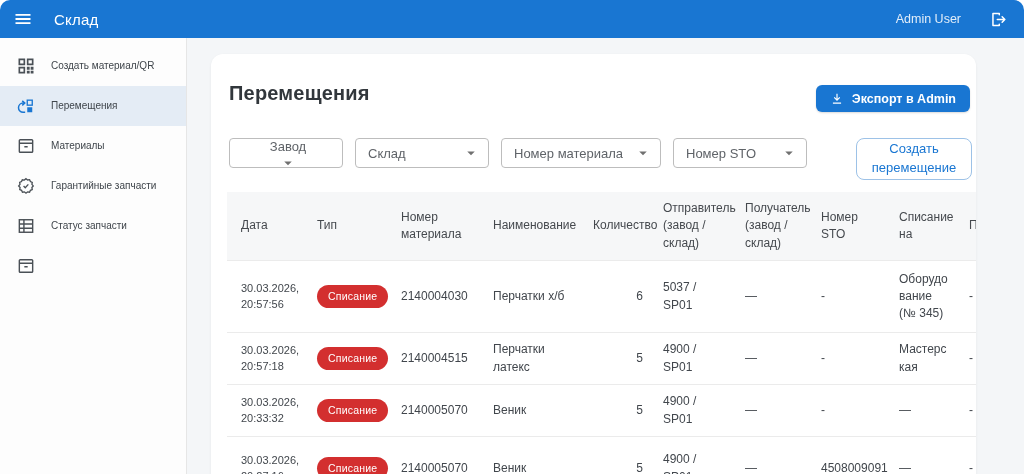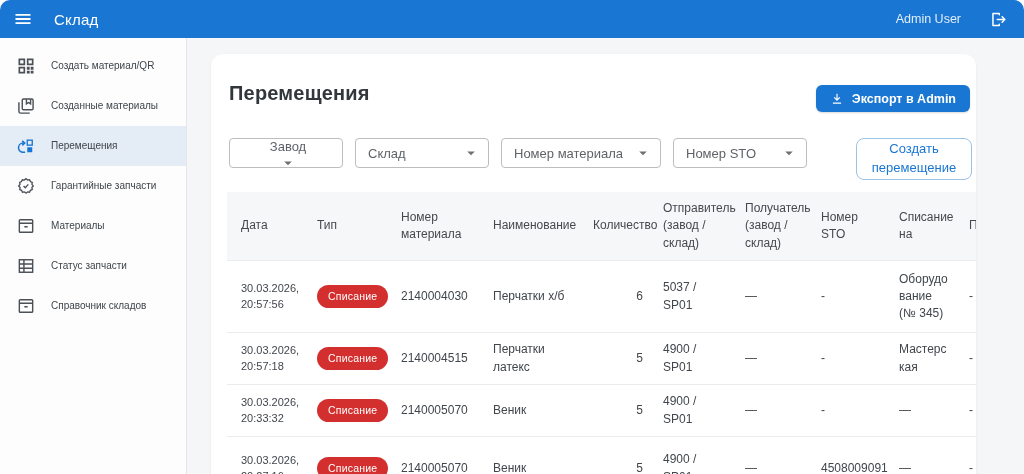--- a/index.html
+++ b/index.html
@@ -117,76 +117,65 @@
 <div class="layout">
   <div class="sidebar" id="sidebar-list">
       <div class="side-item">
         <span class="side-icon">
           <svg viewBox="0 0 24 24" fill="currentColor">
             <path d="M3 3h8v8H3zm2 2v4h4V5zM13 3h8v8h-8zm2 2v4h4V5zM3 13h8v8H3zm2 2v4h4v-4zM13 13h3.4v3.4H13zm4.6 0H21v3.4h-3.4zM13 17.6h3.4V21H13zm4.6 0H21V21h-3.4z"></path>
           </svg>
         </span>
         <span>Создать материал/QR</span>
       </div>
-      <div class="side-item">
-        <span class="side-icon">
-          <svg viewBox="0 0 24 24" fill="none" stroke="currentColor" stroke-width="1.7">
-            <rect x="7.5" y="3.5" width="13" height="13" rx="1.5"></rect>
-            <path d="M3.5 7.5v11a2 2 0 0 0 2 2h11"></path>
-            <path d="M12.5 3.8v5.7l2.5-1.7 2.5 1.7V3.8"></path>
-          </svg>
-        </span>
-        <span>Созданные материалы</span>
-      </div>
       <div class="side-item selected">
         <span class="side-icon">
           <svg viewBox="0 0 24 24" fill="none" stroke="currentColor" stroke-width="1.8">
             <path d="M11 19.5H8.5a5.5 5.5 0 0 1 0-11H10"></path>
             <path d="m7.5 5.8 3 2.7-3 2.7"></path>
             <rect x="13.5" y="5" width="6" height="6" stroke-width="1.6"></rect>
             <rect x="13.5" y="13.5" width="6" height="6" fill="currentColor" stroke="none"></rect>
           </svg>
         </span>
         <span>Перемещения</span>
       </div>
       <div class="side-item">
         <span class="side-icon">
+          <svg viewBox="0 0 24 24" fill="none" stroke="currentColor" stroke-width="1.7">
+            <rect x="4" y="4.5" width="16" height="15" rx="1"></rect>
+            <path d="M4 8.7h16M10 12.8h4"></path>
+          </svg>
+        </span>
+        <span>Материалы</span>
+      </div>
+      <div class="side-item">
+        <span class="side-icon">
           <svg viewBox="0 0 24 24" fill="none" stroke="currentColor" stroke-width="1.6">
             <path d="m12 3.2 1.9 1.6 2.4-.4 1 2.2 2.2 1-.4 2.4 1.6 1.9-1.6 1.9.4 2.4-2.2 1-1 2.2-2.4-.4-1.9 1.6-1.9-1.6-2.4.4-1-2.2-2.2-1 .4-2.4L3.2 12l1.6-1.9-.4-2.4 2.2-1 1-2.2 2.4.4z"></path>
             <path d="m9.1 12.1 2 2 3.7-4"></path>
           </svg>
         </span>
         <span>Гарантийные запчасти</span>
       </div>
       <div class="side-item">
         <span class="side-icon">
           <svg viewBox="0 0 24 24" fill="none" stroke="currentColor" stroke-width="1.7">
-            <rect x="4" y="4.5" width="16" height="15" rx="1"></rect>
-            <path d="M4 8.7h16M10 12.8h4"></path>
-          </svg>
-        </span>
-        <span>Материалы</span>
-      </div>
-      <div class="side-item">
-        <span class="side-icon">
-          <svg viewBox="0 0 24 24" fill="none" stroke="currentColor" stroke-width="1.7">
             <rect x="4" y="4.5" width="16" height="15"></rect>
             <path d="M9.5 4.5v15M4 9.5h16M4 14.7h16"></path>
           </svg>
         </span>
         <span>Статус запчасти</span>
       </div>
       <div class="side-item">
         <span class="side-icon">
           <svg viewBox="0 0 24 24" fill="none" stroke="currentColor" stroke-width="1.7">
             <rect x="4" y="4.5" width="16" height="15" rx="1"></rect>
             <path d="M4 8.7h16M10 12.8h4"></path>
           </svg>
         </span>
-        <span>Справочник складов</span>
       </div>
     </div>
   <div class="main">
     <div class="card">
       <div class="card-title">Перемещения</div>
       <button class="export-btn">
         <svg viewBox="0 0 24 24" fill="currentColor">
             <path d="M12 15.5 6.5 10l1.5-1.5 3 3V3h2v8.5l3-3L17.5 10z"></path>
             <path d="M5 18.2h14v2H5z"></path>
           </svg>

